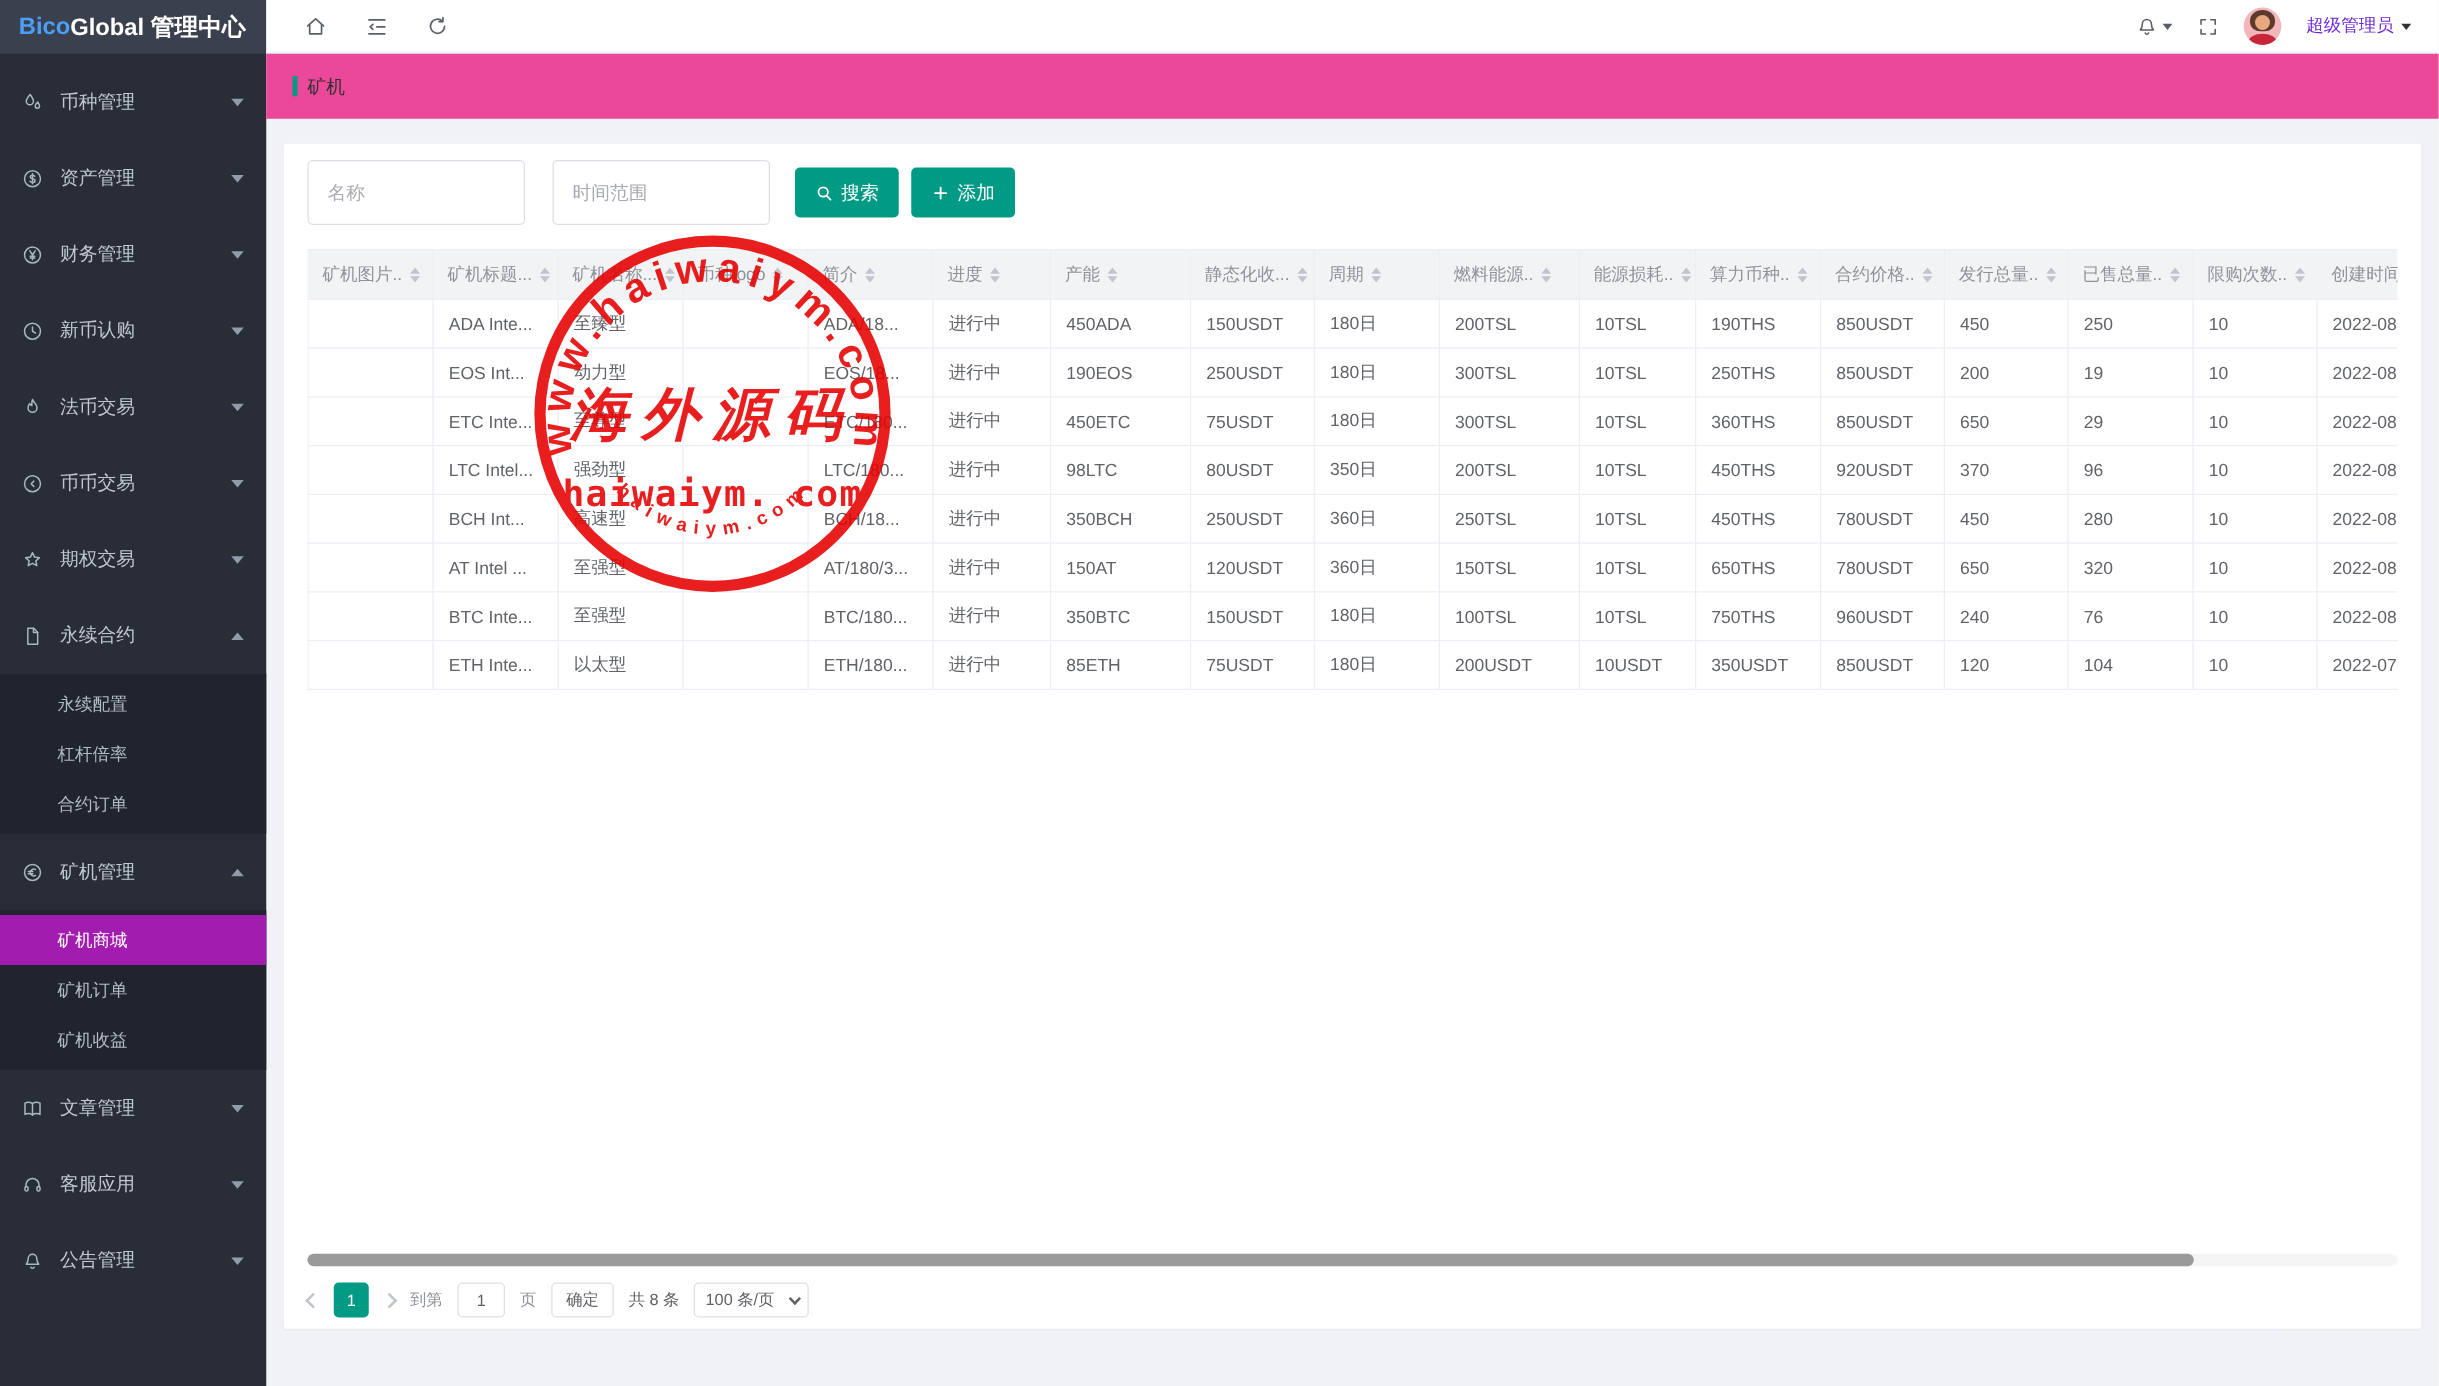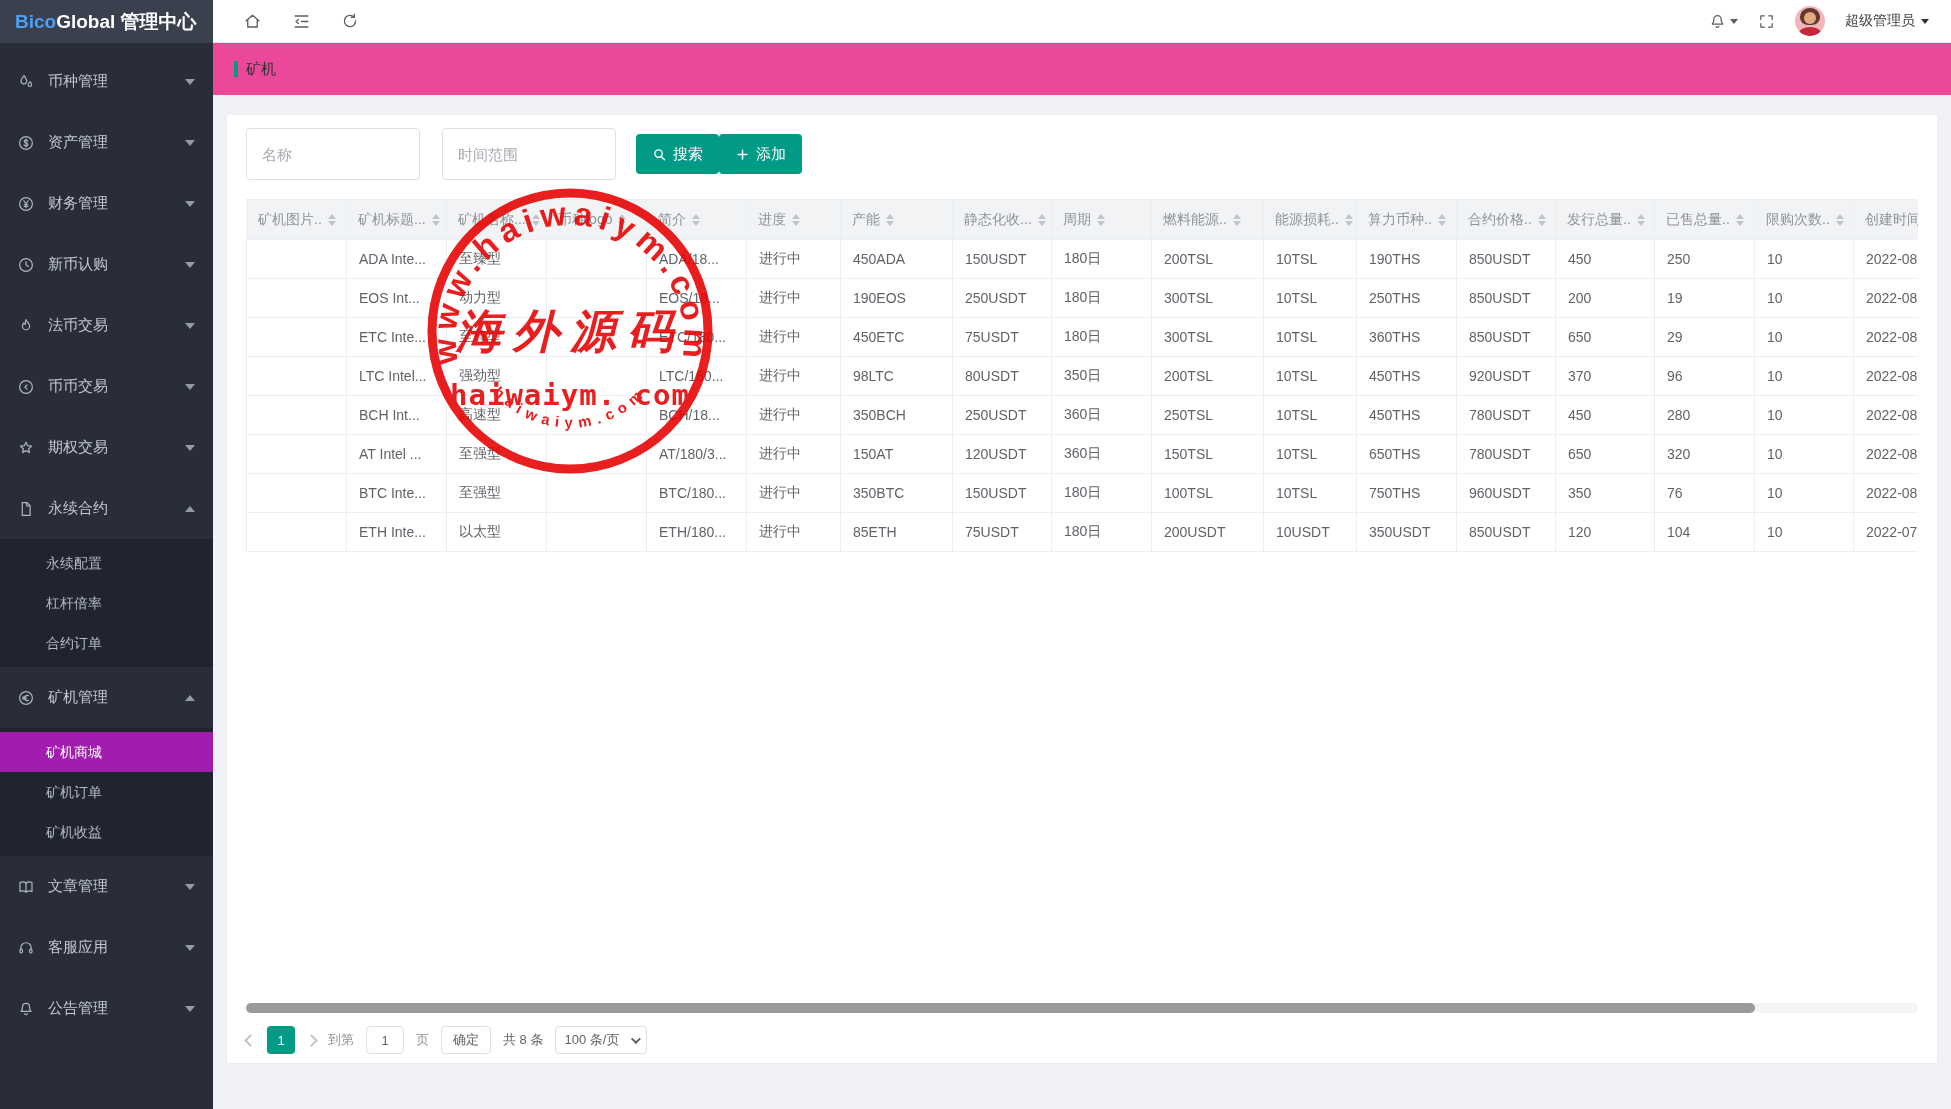--- a/index.html
+++ b/index.html
@@ -25,36 +25,36 @@
   .main { flex:1; display:flex; flex-direction:column; min-width:0; }
   .navbar { height:43px; background:#fff; border-bottom:1px solid #e7e9ed; display:flex; align-items:center; padding:0 22px 0 30px; flex-shrink:0; }
   .nav-ic { color:#5a5e66; margin-right:30px; display:flex; align-items:center; cursor:pointer; }
   .nav-right { margin-left:auto; display:flex; align-items:center; gap:20px; }
   .bell-group { display:flex; align-items:center; gap:3px; cursor:pointer; color:#5a5e66; }
   .caret { width:0; height:0; border-left:4px solid transparent; border-right:4px solid transparent; border-top:5px solid #5a5e66; }
   .avatar { width:30px; height:30px; border-radius:50%; background:#f3b6ba; position:relative; overflow:hidden; flex-shrink:0; }
   .avatar::before { content:""; position:absolute; top:2px; left:5px; width:20px; height:17px; background:#5d3a2e; border-radius:50% 50% 42% 42%; }
   .avatar::after { content:""; position:absolute; top:6px; left:9px; width:12px; height:12px; background:#e8a87f; border-radius:50%; }
   .avatar .shirt { position:absolute; bottom:-3px; left:4px; width:22px; height:12px; background:#c8273a; border-radius:50% 50% 0 0; }
-  .user { display:flex; align-items:center; gap:6px; color:#404040; font-size:14px; cursor:pointer; }
+  .user { display:flex; align-items:center; gap:6px; color:#6d28d9; font-size:14px; cursor:pointer; }
   .user .caret { border-top-color:#303133; }
 
   .titlebar { height:52px; background:#ec4899; display:flex; align-items:center; padding-left:21px; flex-shrink:0; }
   .title-accent { width:4px; height:16px; background:#019a85; margin-right:8px; }
   .titlebar .t { font-size:15px; color:#303133; }
 
   .content { flex:1; padding:20px 14px 14px 14px; }
   .card { background:#fff; height:948px; border-radius:2px; padding:13px 19px 0 19px; display:flex; flex-direction:column; box-shadow:0 1px 3px rgba(0,0,0,.04); position:relative; overflow:hidden; }
 
   .filters { display:flex; align-items:center; margin-bottom:19px; flex-shrink:0; }
   .f-input { width:174px; height:52px; border:1px solid #dcdfe6; border-radius:4px; padding:0 15px; font-size:15px; color:#606266; outline:none; font-family:inherit; }
   .f-input::placeholder { color:#a8abb2; }
   .f-input + .f-input { margin-left:22px; }
   .btn { height:40px; padding:0 16px; margin-left:20px; background:#019a85; border:none; border-radius:4px; color:#fff; font-size:15px; display:flex; align-items:center; gap:6px; cursor:pointer; font-family:inherit; }
-  .btn.add { margin-left:0; }
+  .btn.add { margin-left:10px; }
 
   .table-wrap { overflow:hidden; flex-shrink:0; }
   table { border-collapse:collapse; table-layout:fixed; width:1717px; }
   th { height:40px; background:#f2f3f5; border:1px solid #ebeef5; font-weight:normal; color:#8f9399; font-size:14px; padding:0 8px 0 11px; text-align:left; white-space:nowrap; overflow:hidden; cursor:pointer; }
   .th-in { display:flex; align-items:center; }
   td { height:39px; border:1px solid #ebeef5; padding:0 12px; color:#5f6368; font-size:14px; white-space:nowrap; overflow:hidden; background:#fff; }
   .sort { display:inline-flex; flex-direction:column; margin-left:6px; }
   .s-up { width:0; height:0; border:4px solid transparent; border-bottom:5px solid #c0c4cc; margin-bottom:2px; }
   .s-down { width:0; height:0; border:4px solid transparent; border-top:5px solid #c0c4cc; }
 
@@ -585,21 +585,21 @@
                   <td></td>
                   <td>BTC/180...</td>
                   <td>进行中</td>
                   <td>350BTC</td>
                   <td>150USDT</td>
                   <td>180日</td>
                   <td>100TSL</td>
                   <td>10TSL</td>
                   <td>750THS</td>
                   <td>960USDT</td>
-                  <td>350</td>
+                  <td>240</td>
                   <td>76</td>
                   <td>10</td>
                   <td>2022-08...</td>
                 </tr>
                 <tr>
                   <td></td>
                   <td>ETH Inte...</td>
                   <td>以太型</td>
                   <td></td>
                   <td>ETH/180...</td>

